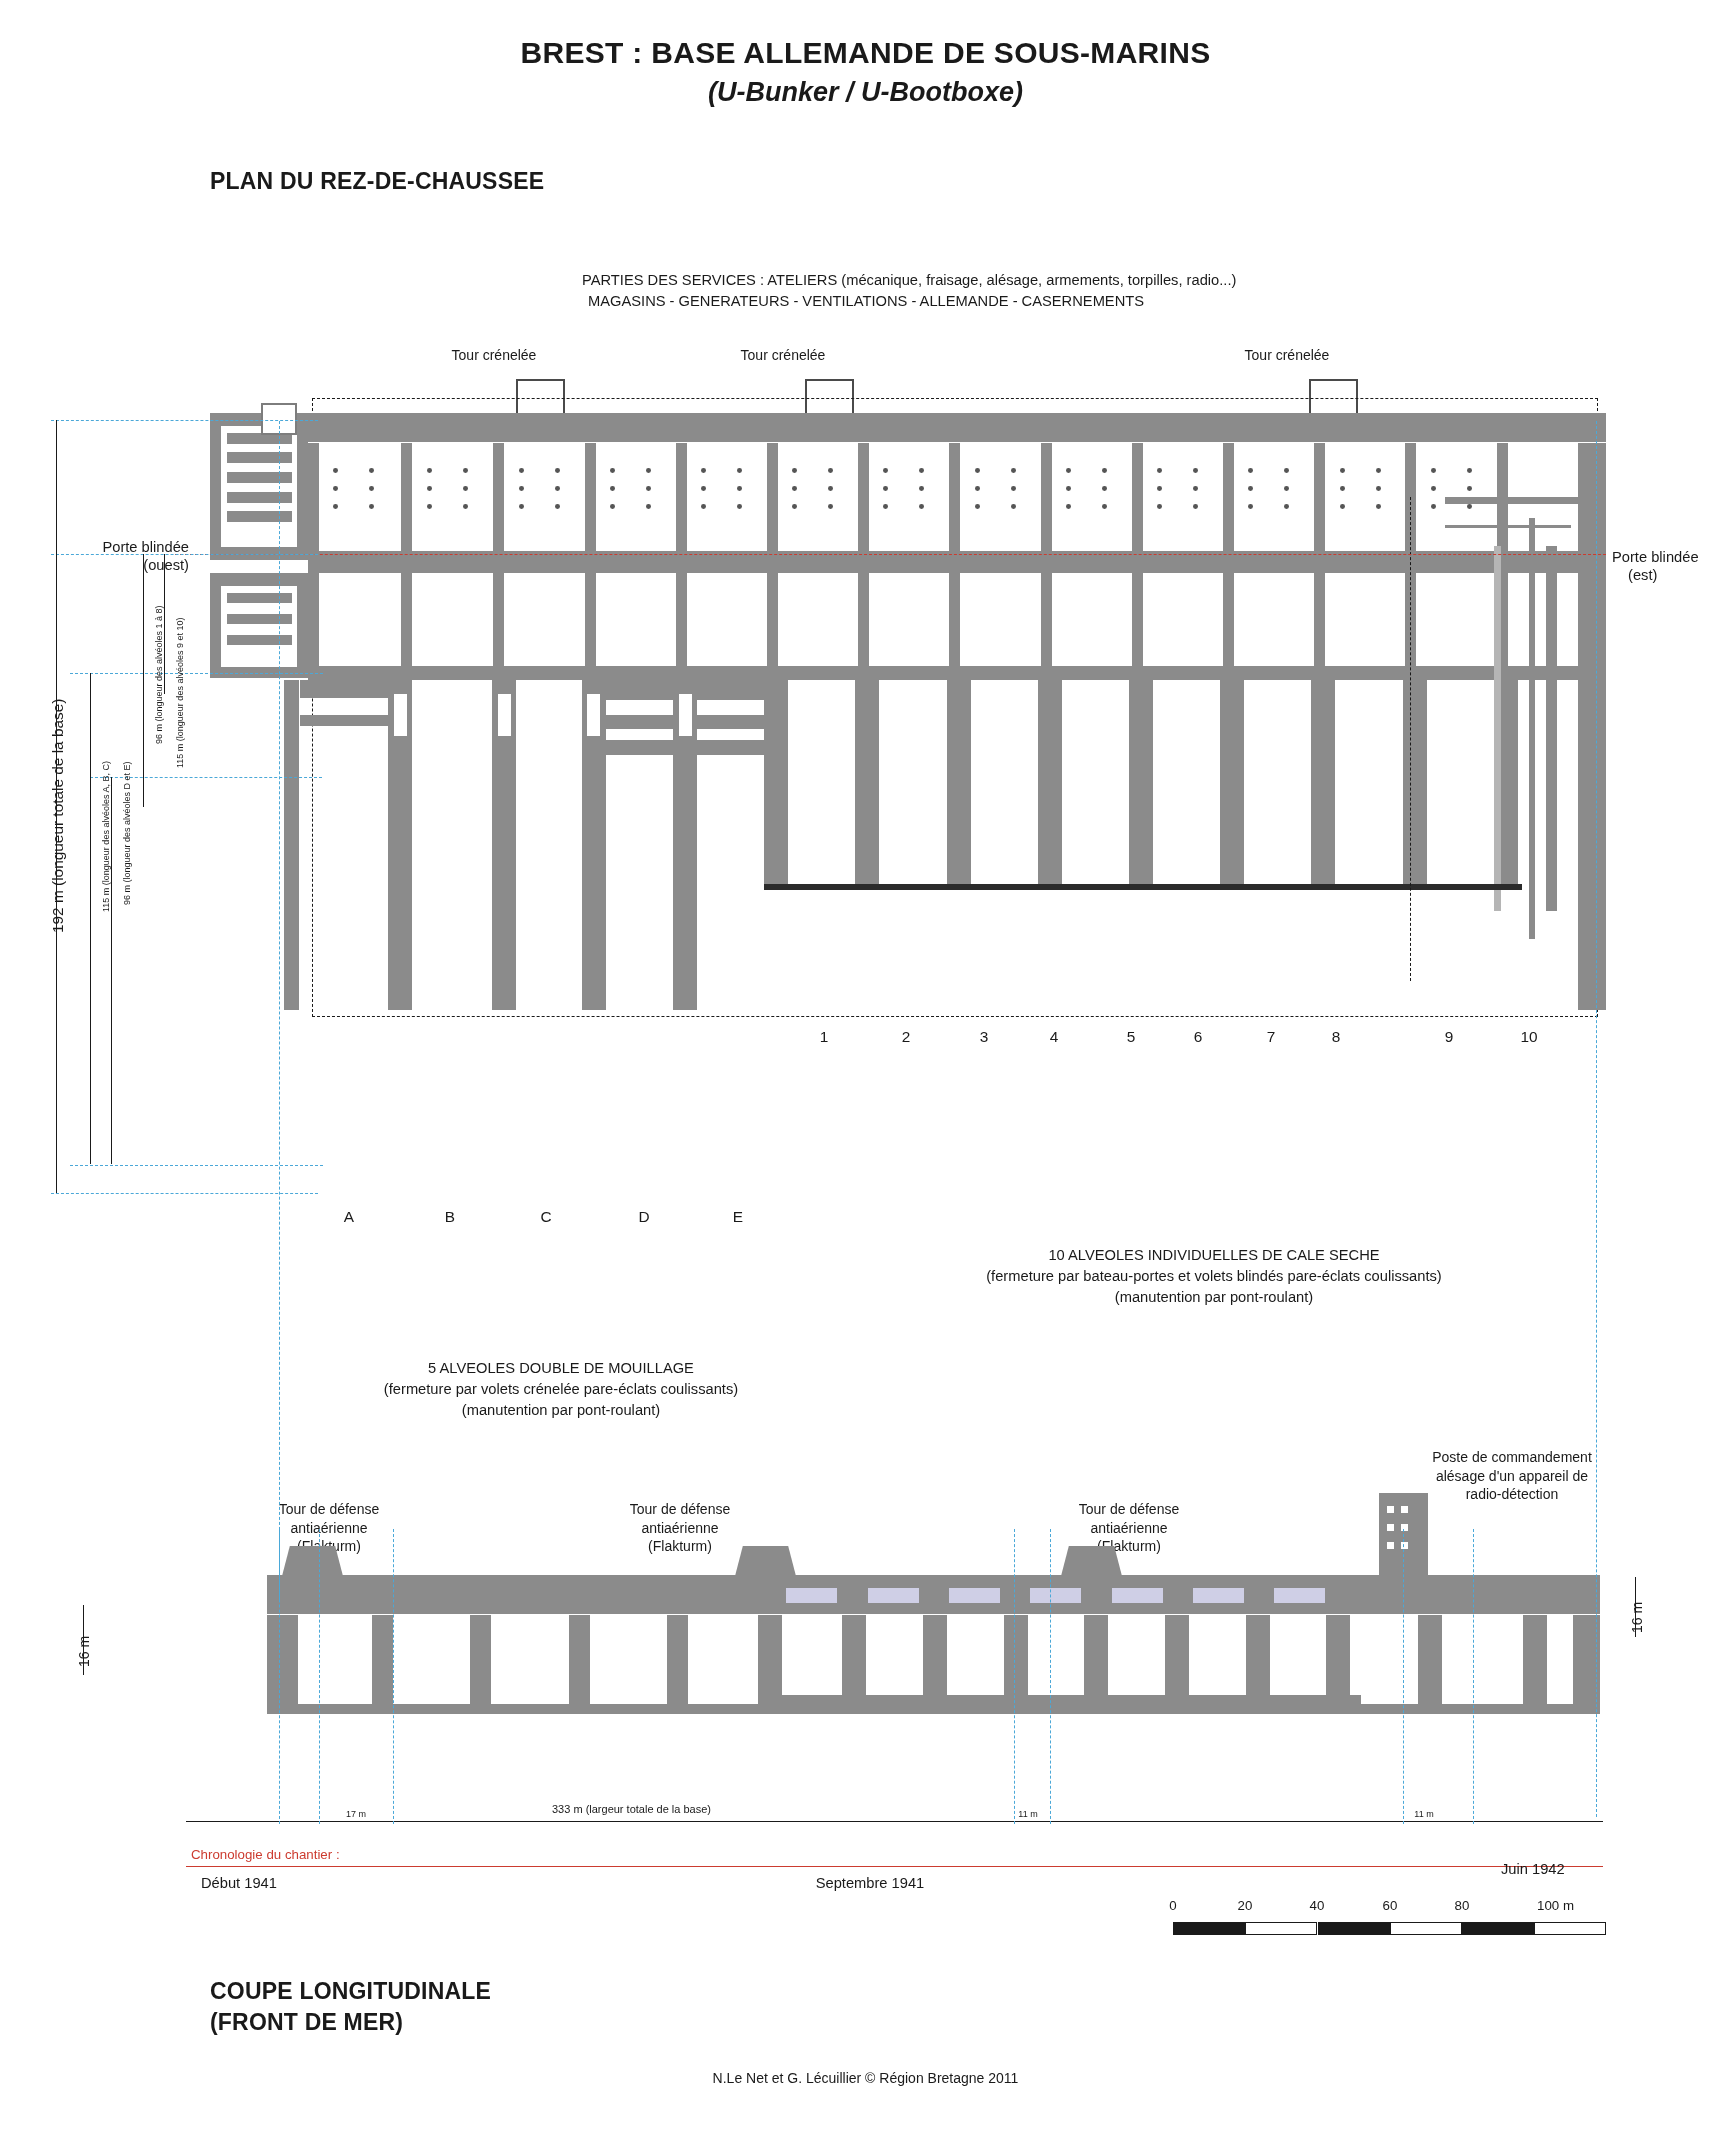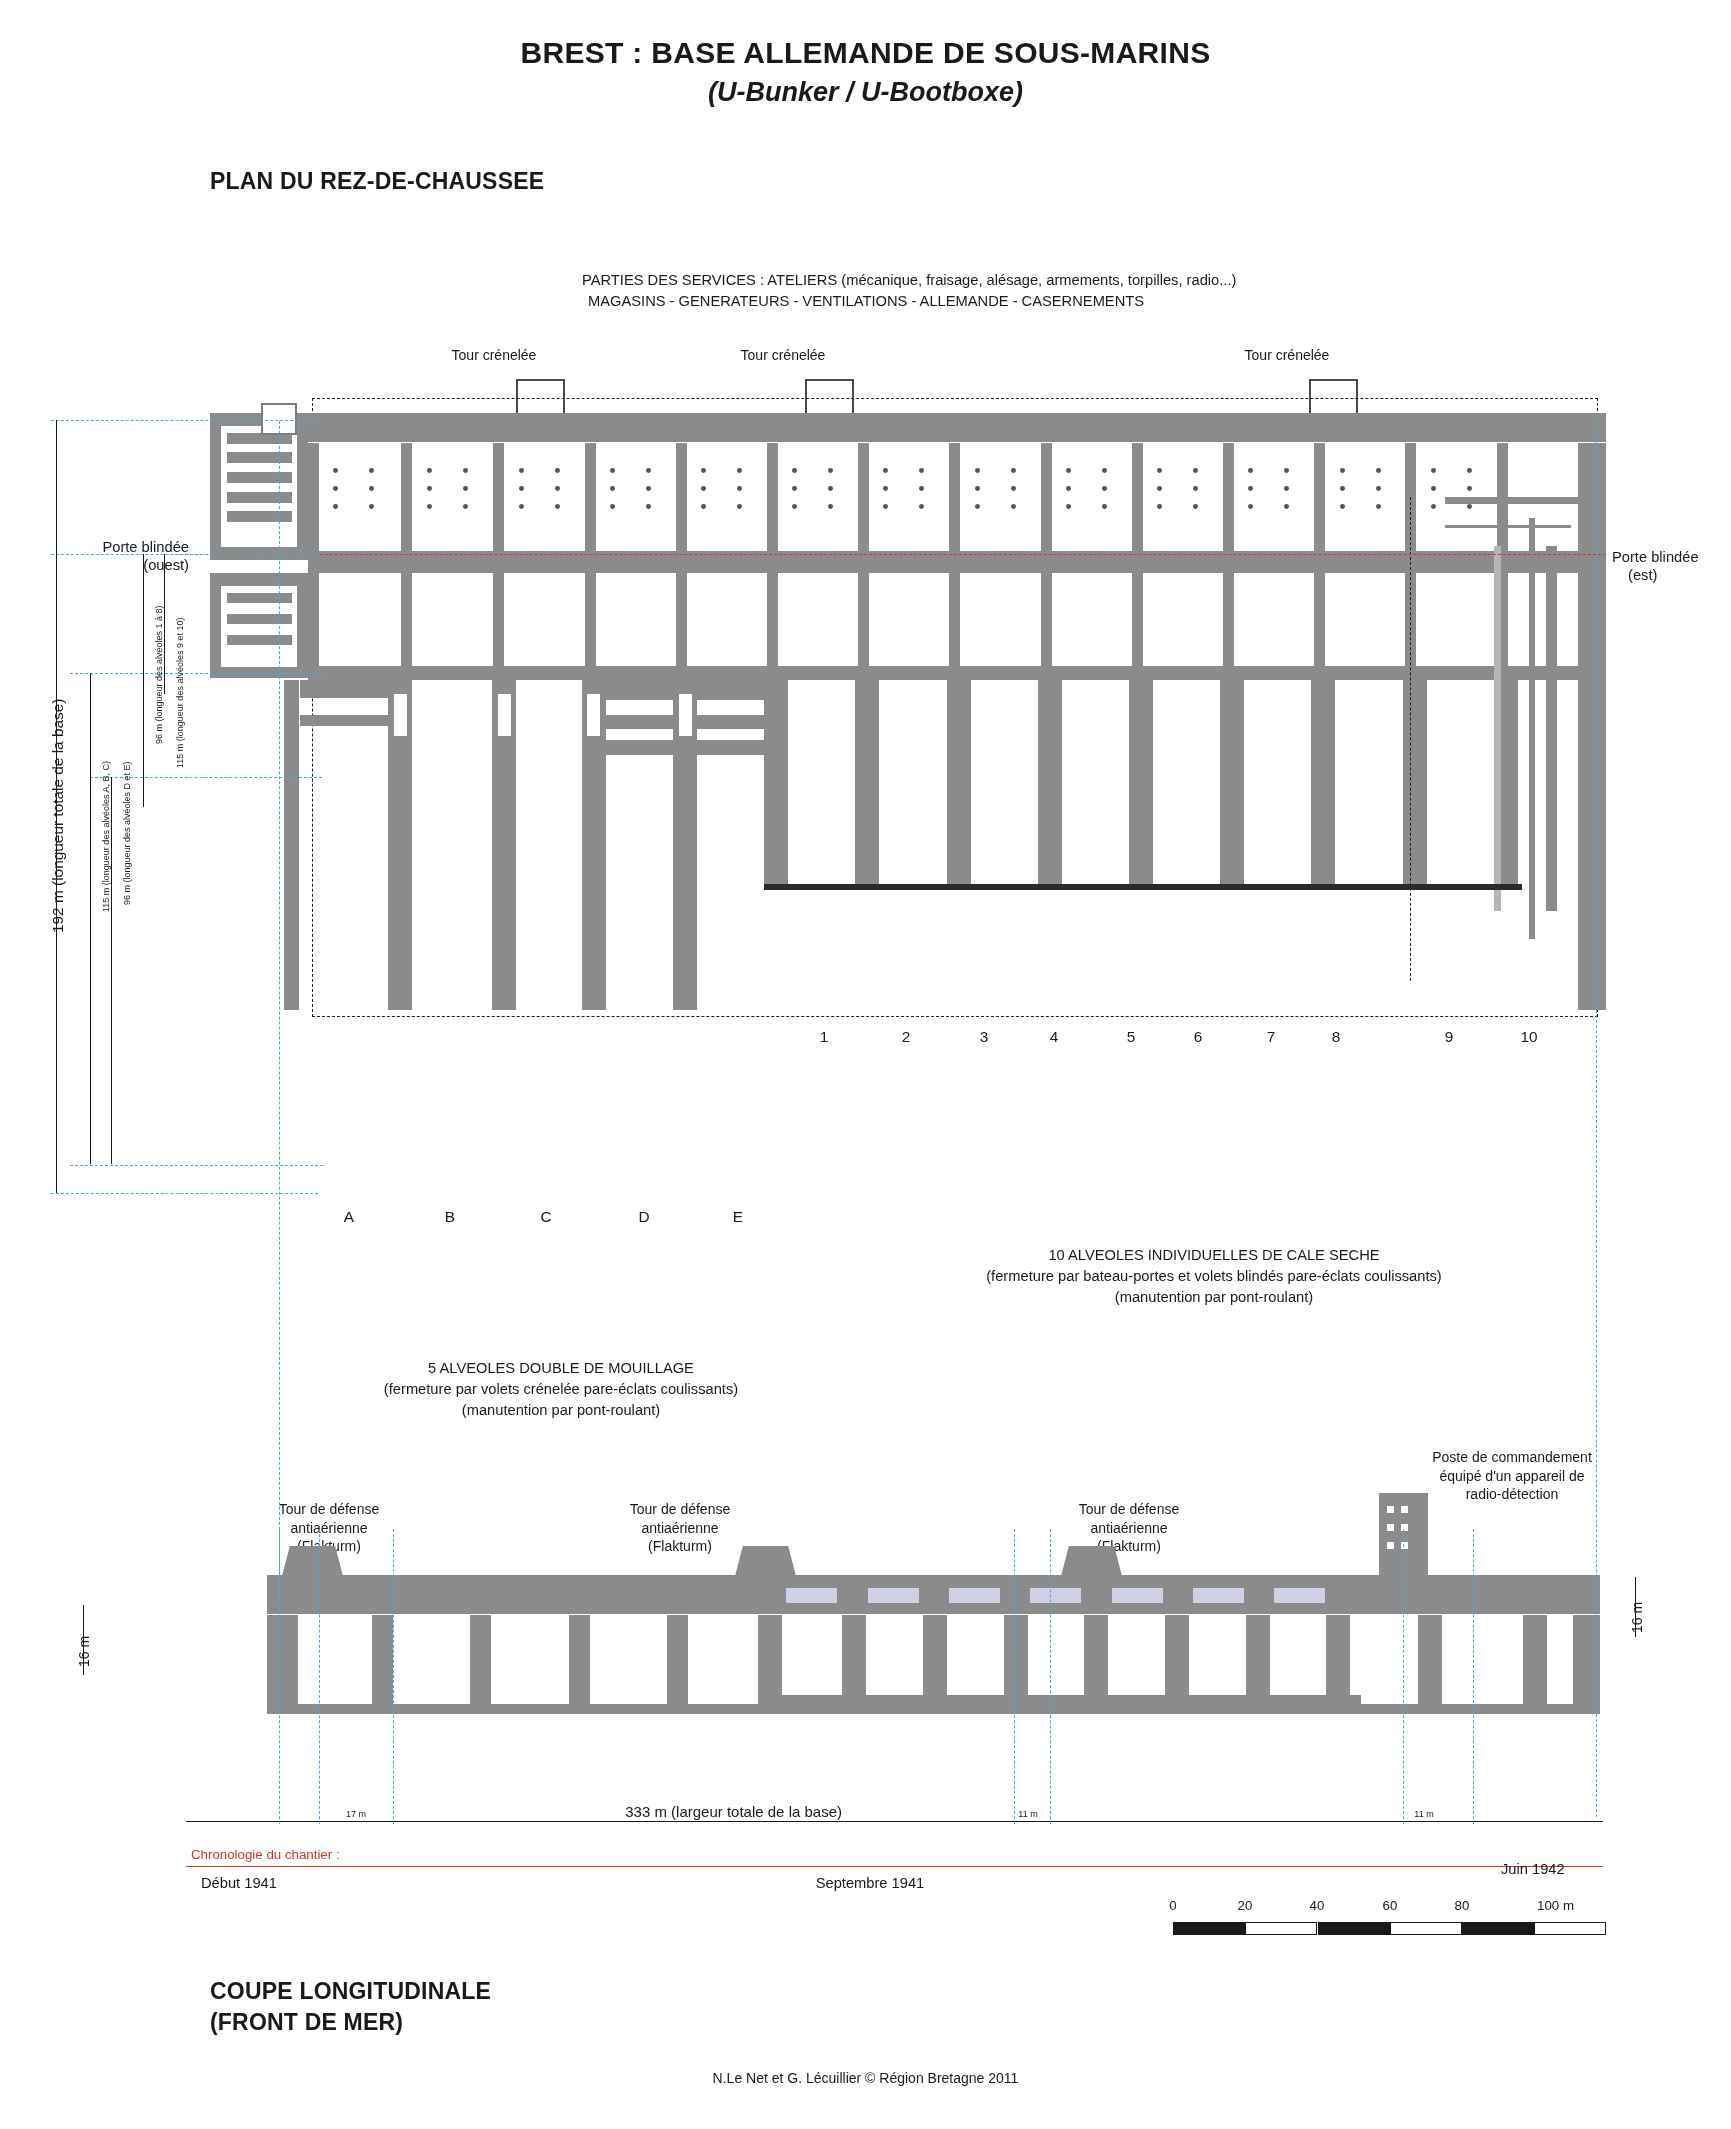--- a/index.html
+++ b/index.html
@@ -335,21 +335,21 @@
 
 <div class="abs ctr" style="top:1501px;left:575px;width:210px;font-size:14px;">Tour de défense</div>
 <div class="abs ctr" style="top:1520px;left:575px;width:210px;font-size:14px;">antiaérienne</div>
 <div class="abs ctr" style="top:1538px;left:575px;width:210px;font-size:14px;">(Flakturm)</div>
 
 <div class="abs ctr" style="top:1501px;left:1024px;width:210px;font-size:14px;">Tour de défense</div>
 <div class="abs ctr" style="top:1520px;left:1024px;width:210px;font-size:14px;">antiaérienne</div>
 <div class="abs ctr" style="top:1538px;left:1024px;width:210px;font-size:14px;">(Flakturm)</div>
 
 <div class="abs ctr" style="top:1449px;left:1396px;width:232px;font-size:14px;">Poste de commandement</div>
-<div class="abs ctr" style="top:1468px;left:1396px;width:232px;font-size:14px;">équipé d'un appareil de</div>
+<div class="abs ctr" style="top:1468px;left:1396px;width:232px;font-size:14px;">alésage d'un appareil de</div>
 <div class="abs ctr" style="top:1486px;left:1396px;width:232px;font-size:14px;">radio-détection</div>
 
 <div class="abs" style="top:1529px;left:267px;width:1333px;height:196px;">
 
   <div class="abs" style="top:17px;left:14px;width:63px;height:34px;background:#8b8b8b;clip-path:polygon(14% 0,86% 0,100% 100%,0% 100%);"></div>
   <div class="abs" style="top:17px;left:467px;width:63px;height:34px;background:#8b8b8b;clip-path:polygon(14% 0,86% 0,100% 100%,0% 100%);"></div>
   <div class="abs" style="top:17px;left:793px;width:63px;height:34px;background:#8b8b8b;clip-path:polygon(14% 0,86% 0,100% 100%,0% 100%);"></div>
 
   <div class="abs" style="top:-36px;left:1112px;width:49px;height:86px;background:#8b8b8b;">
     <div class="abs" style="top:12.6px;left:8.4px;width:7px;height:7px;background:#fff;"></div>
@@ -392,21 +392,21 @@
   <div class="abs" style="top:175px;left:0px;width:1333px;height:9.8px;background:#8b8b8b;"></div>
   <div class="abs" style="top:166px;left:491px;width:603px;height:11.2px;background:#8b8b8b;"></div>
 </div>
 
 <div class="abs" style="top:1605px;left:83px;width:1.4px;height:70px;background:#1a1a1a;"></div>
 <div class="abs vlabel" style="top:1667px;left:76px;transform:rotate(-90deg);font-size:14px;">16 m</div>
 <div class="abs" style="top:1577px;left:1635px;width:1.4px;height:60px;background:#1a1a1a;"></div>
 <div class="abs vlabel" style="top:1633px;left:1629px;transform:rotate(-90deg);font-size:14px;">16 m</div>
 
 <div class="abs" style="top:1821px;left:186px;width:1417px;height:1.4px;background:#1a1a1a;"></div>
-<div class="abs ctr" style="top:1803px;left:421px;width:421px;font-size:15px;text-align:right;">333 m (largeur totale de la base)</div>
+<div class="abs ctr" style="top:1803px;left:421px;width:421px;font-size:11px;">333 m (largeur totale de la base)</div>
 <div class="abs ctr" style="top:1809px;left:314px;width:84px;font-size:9px;">17 m</div>
 <div class="abs ctr" style="top:1809px;left:986px;width:84px;font-size:9px;">11 m</div>
 <div class="abs ctr" style="top:1809px;left:1382px;width:84px;font-size:9px;">11 m</div>
 
 <div class="abs dashBv" style="top:1529px;left:279px;height:295px;"></div>
 <div class="abs dashBv" style="top:1529px;left:319px;height:295px;"></div>
 <div class="abs dashBv" style="top:1529px;left:393px;height:295px;"></div>
 <div class="abs dashBv" style="top:1529px;left:1014px;height:295px;"></div>
 <div class="abs dashBv" style="top:1529px;left:1050px;height:295px;"></div>
 <div class="abs dashBv" style="top:1529px;left:1403px;height:295px;"></div>

